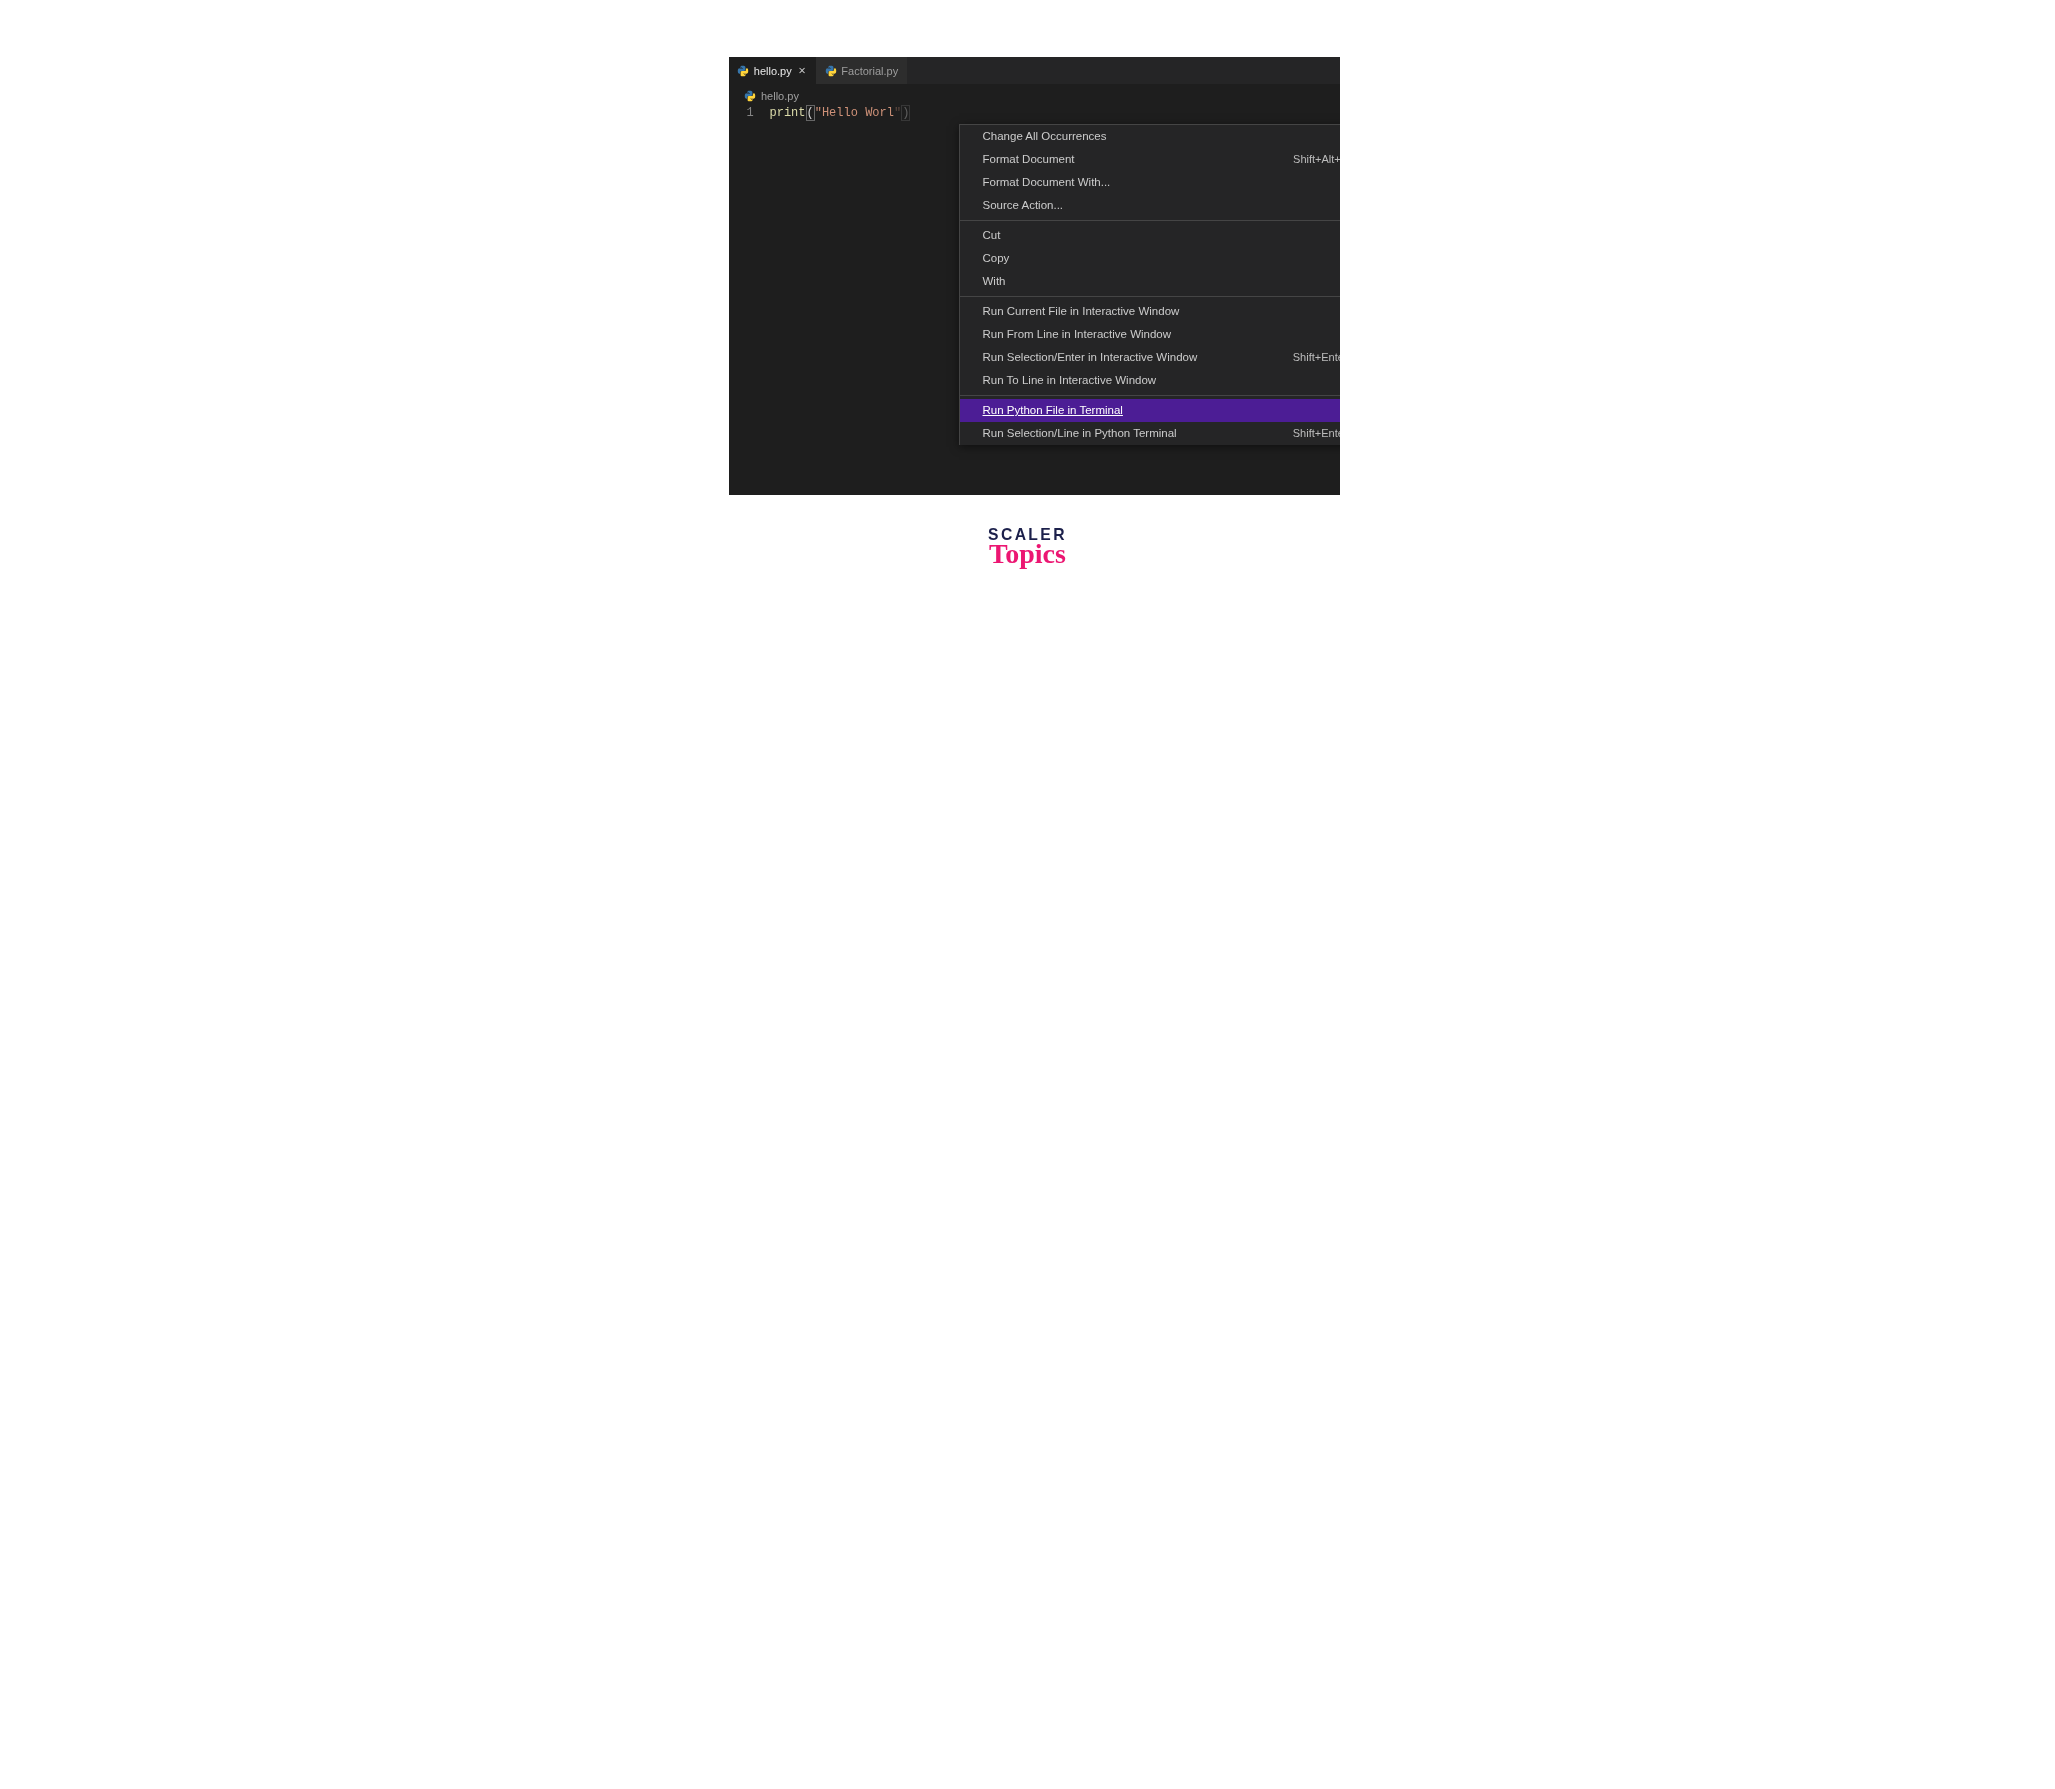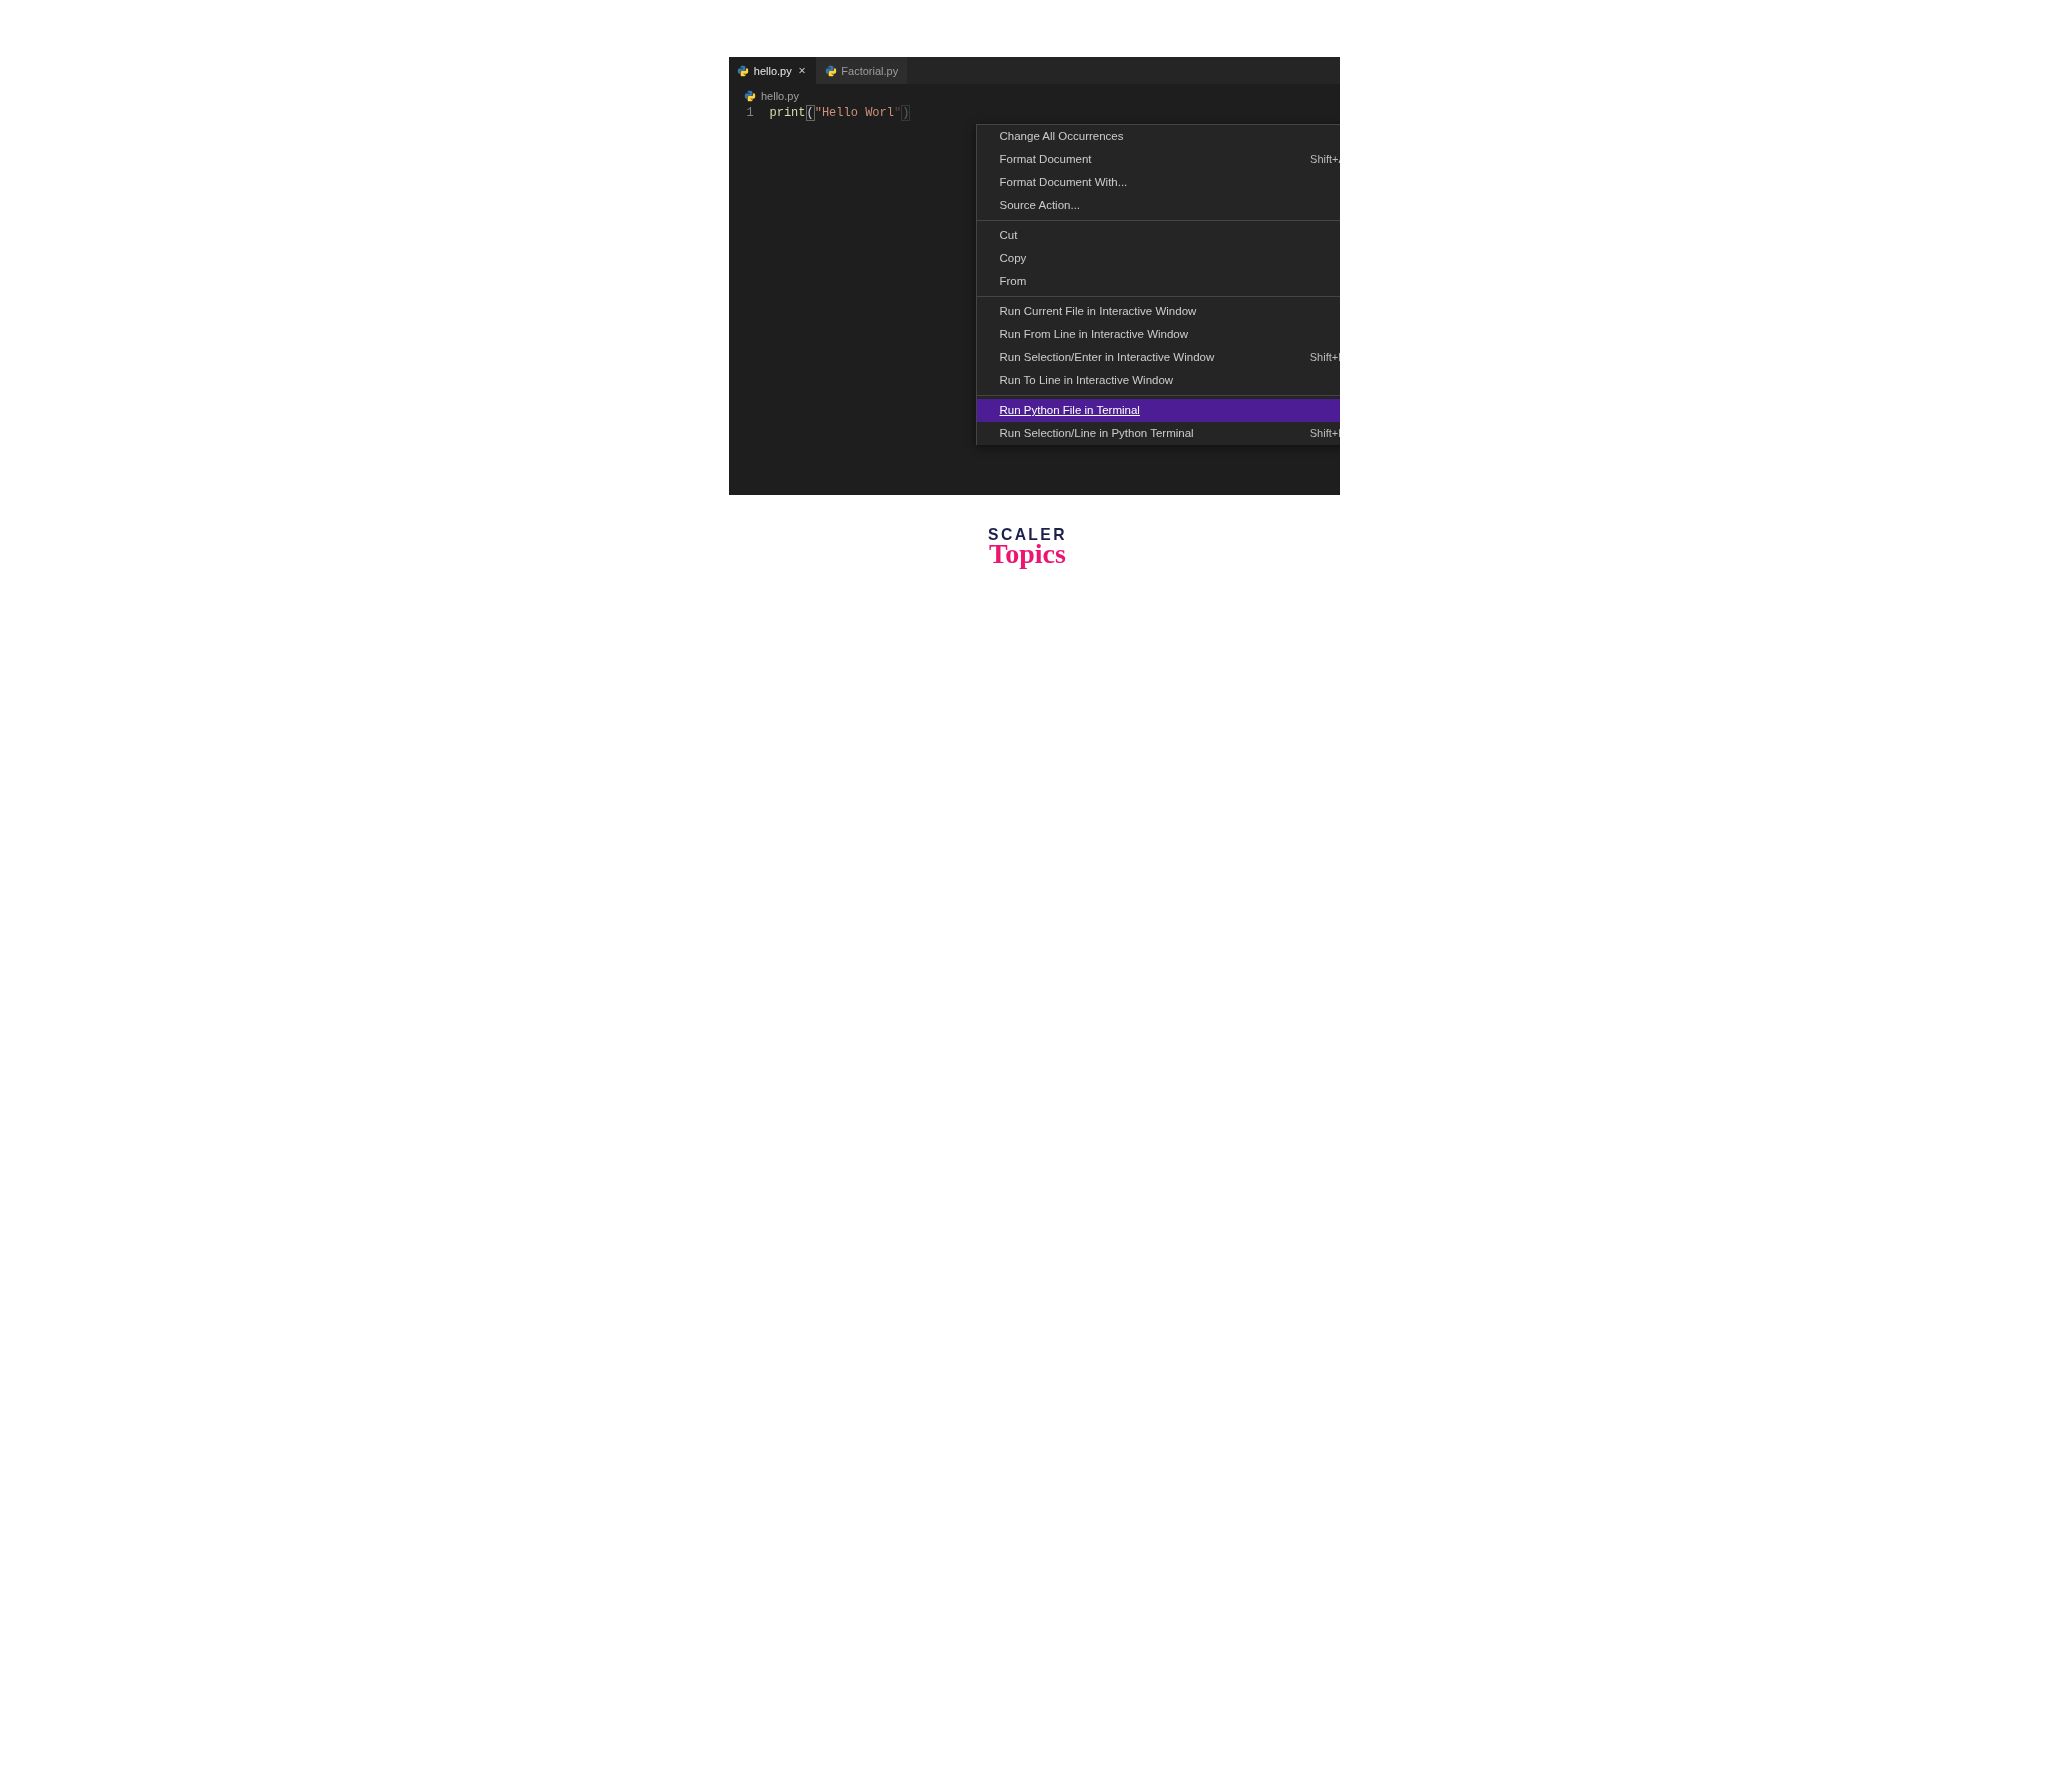--- a/index.html
+++ b/index.html
@@ -77,21 +77,21 @@
   .tok-fn { color: #dcdcaa; }
   .tok-punc { color: #d4d4d4; }
   .tok-str { color: #ce9178; }
   .bracket-box {
     border: 0.6px solid #666;
     padding: 0 0px;
   }
   
   .ctxmenu {
     position: absolute;
-    left: 247px;
+    left: 230px;
     top: 67px;
     width: 411px;
     background: #252526;
     box-shadow: 0 2.4px 8.5px rgba(0,0,0,0.5);
     font-size: 11.5px;
     color: #cccccc;
     border: 0.6px solid #454545;
     border-right: none;
     border-bottom: none;
   }
@@ -201,21 +201,21 @@
         <span class="menu-shortcut"></span>
       </div>
       <div class="menu-sep"></div>
       <div class="menu-item">
         <span>Cut</span>
       </div>
       <div class="menu-item">
         <span>Copy</span>
       </div>
       <div class="menu-item">
-        <span>From</span>
+        <span>With</span>
       </div>
       <div class="menu-sep"></div>
       <div class="menu-item">
         <span>Run Current File in Interactive Window</span>
         <span class="menu-shortcut"></span>
       </div>
       <div class="menu-item">
         <span>Run From Line in Interactive Window</span>
         <span class="menu-shortcut"></span>
       </div>

